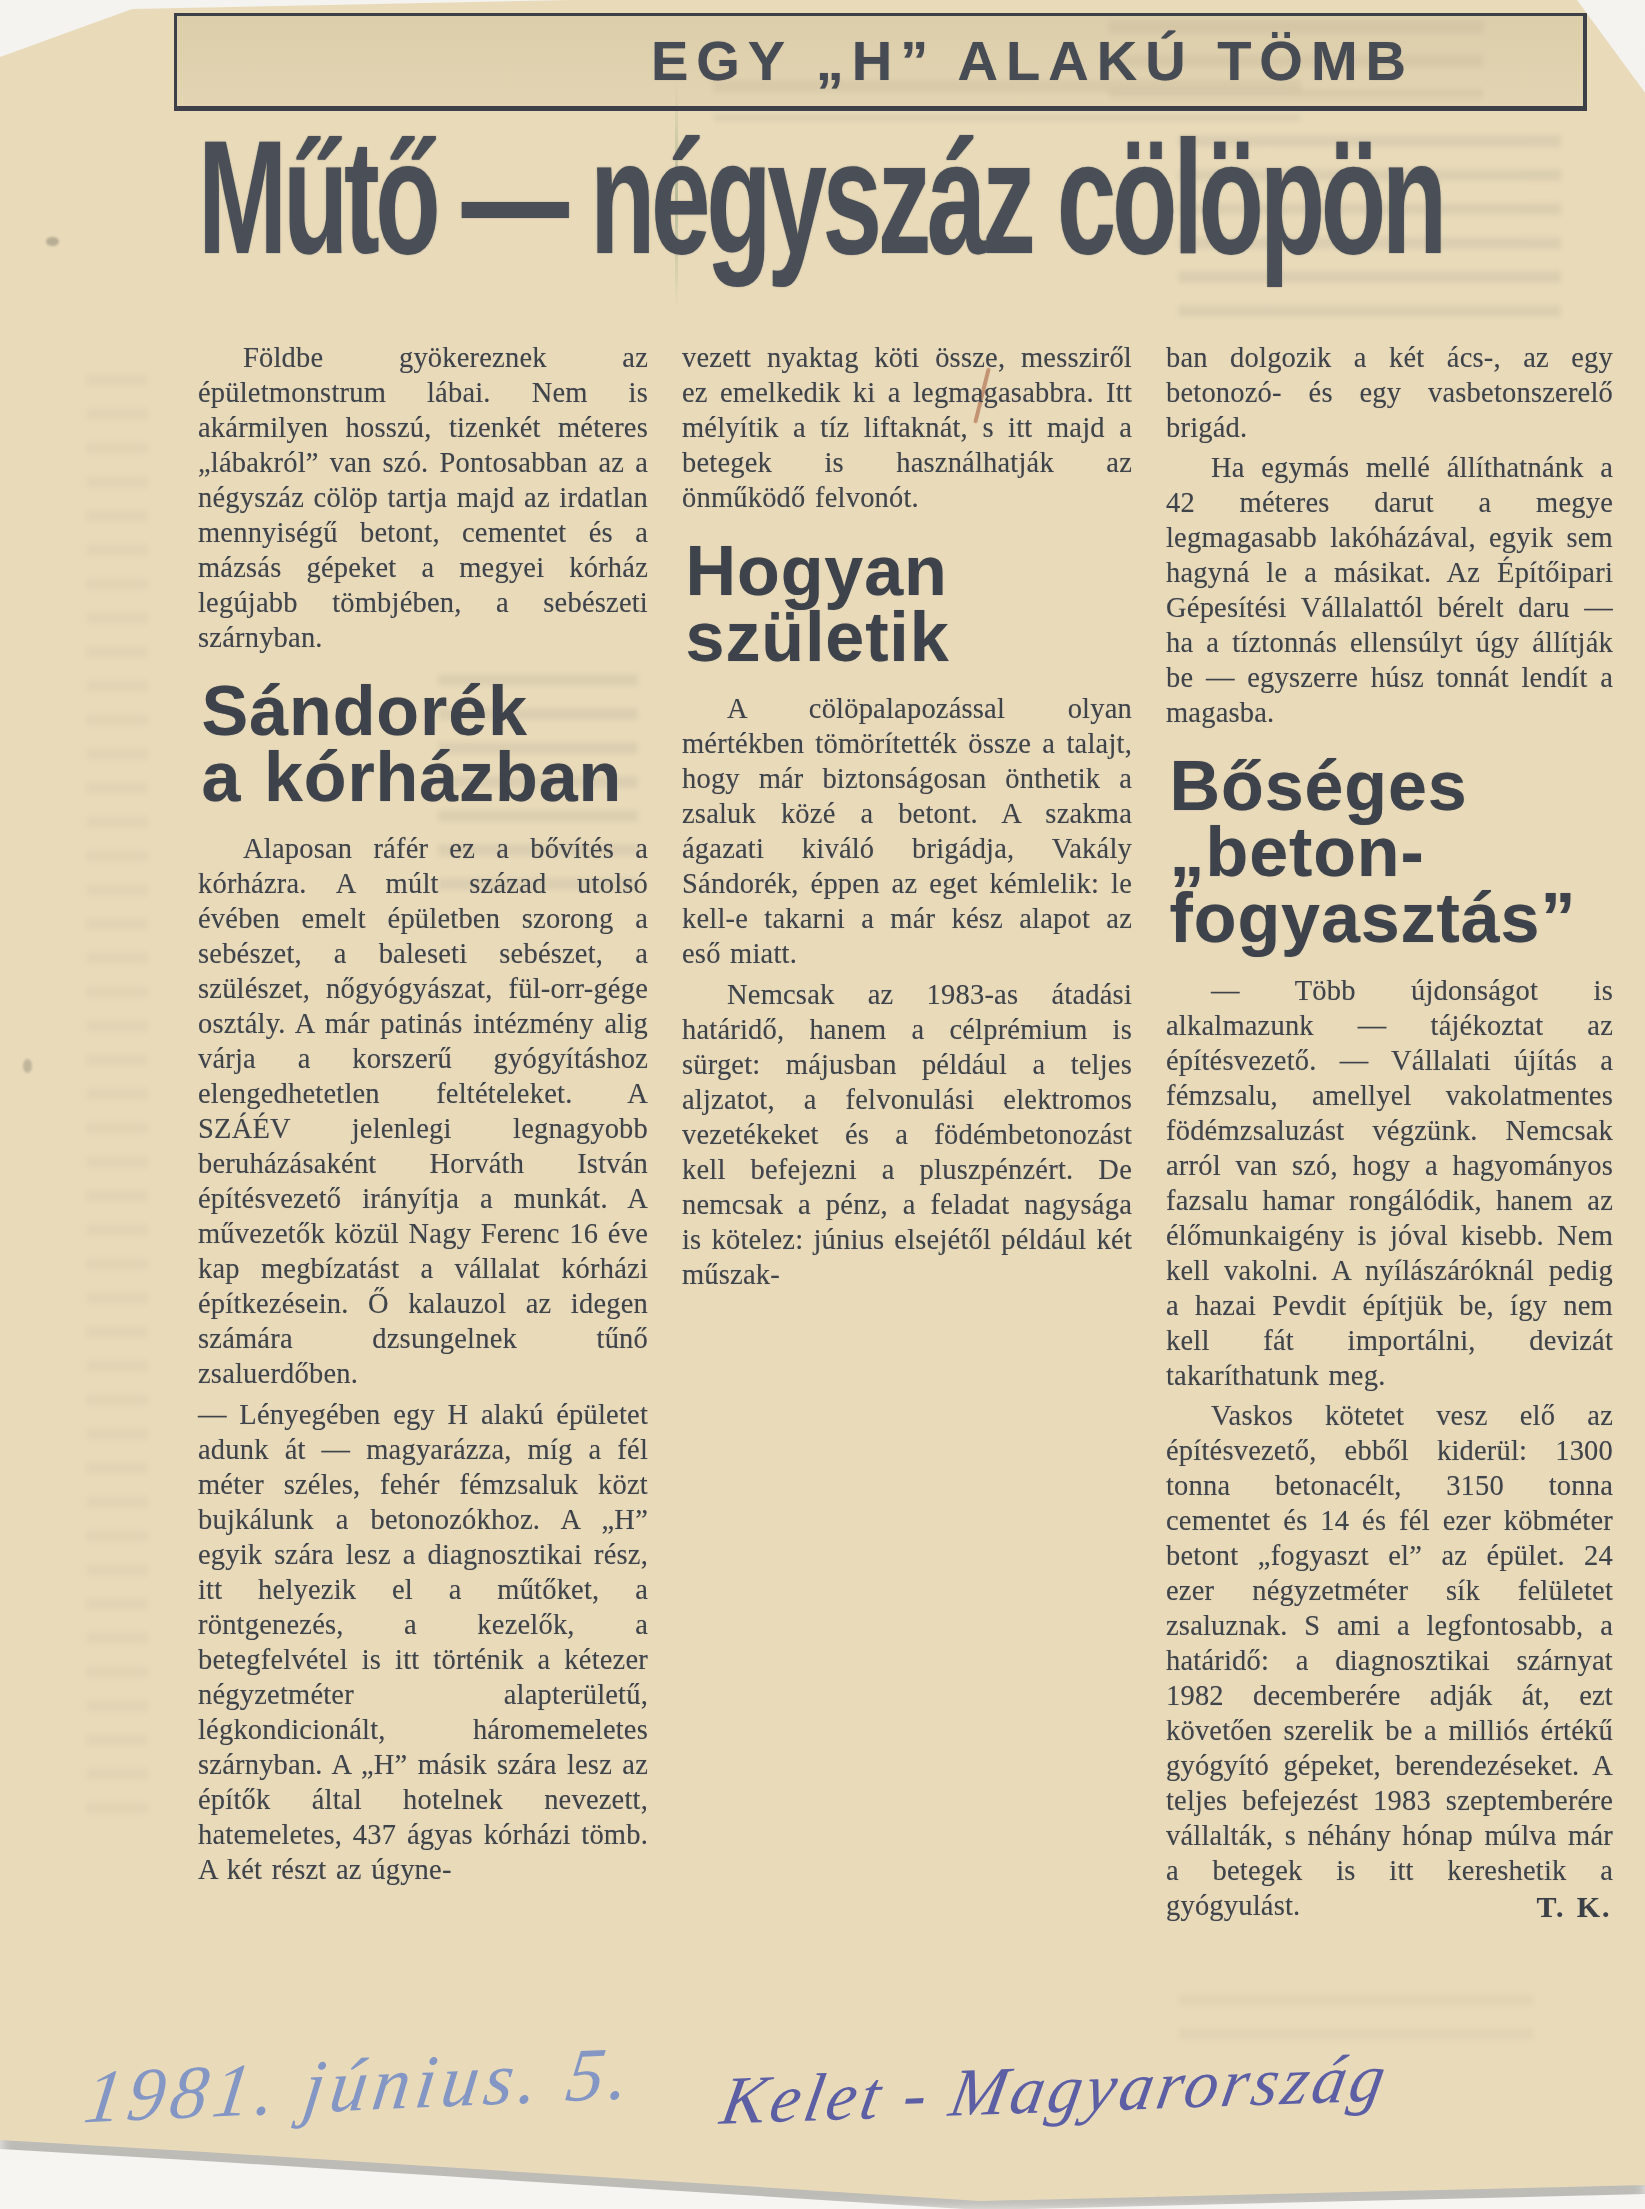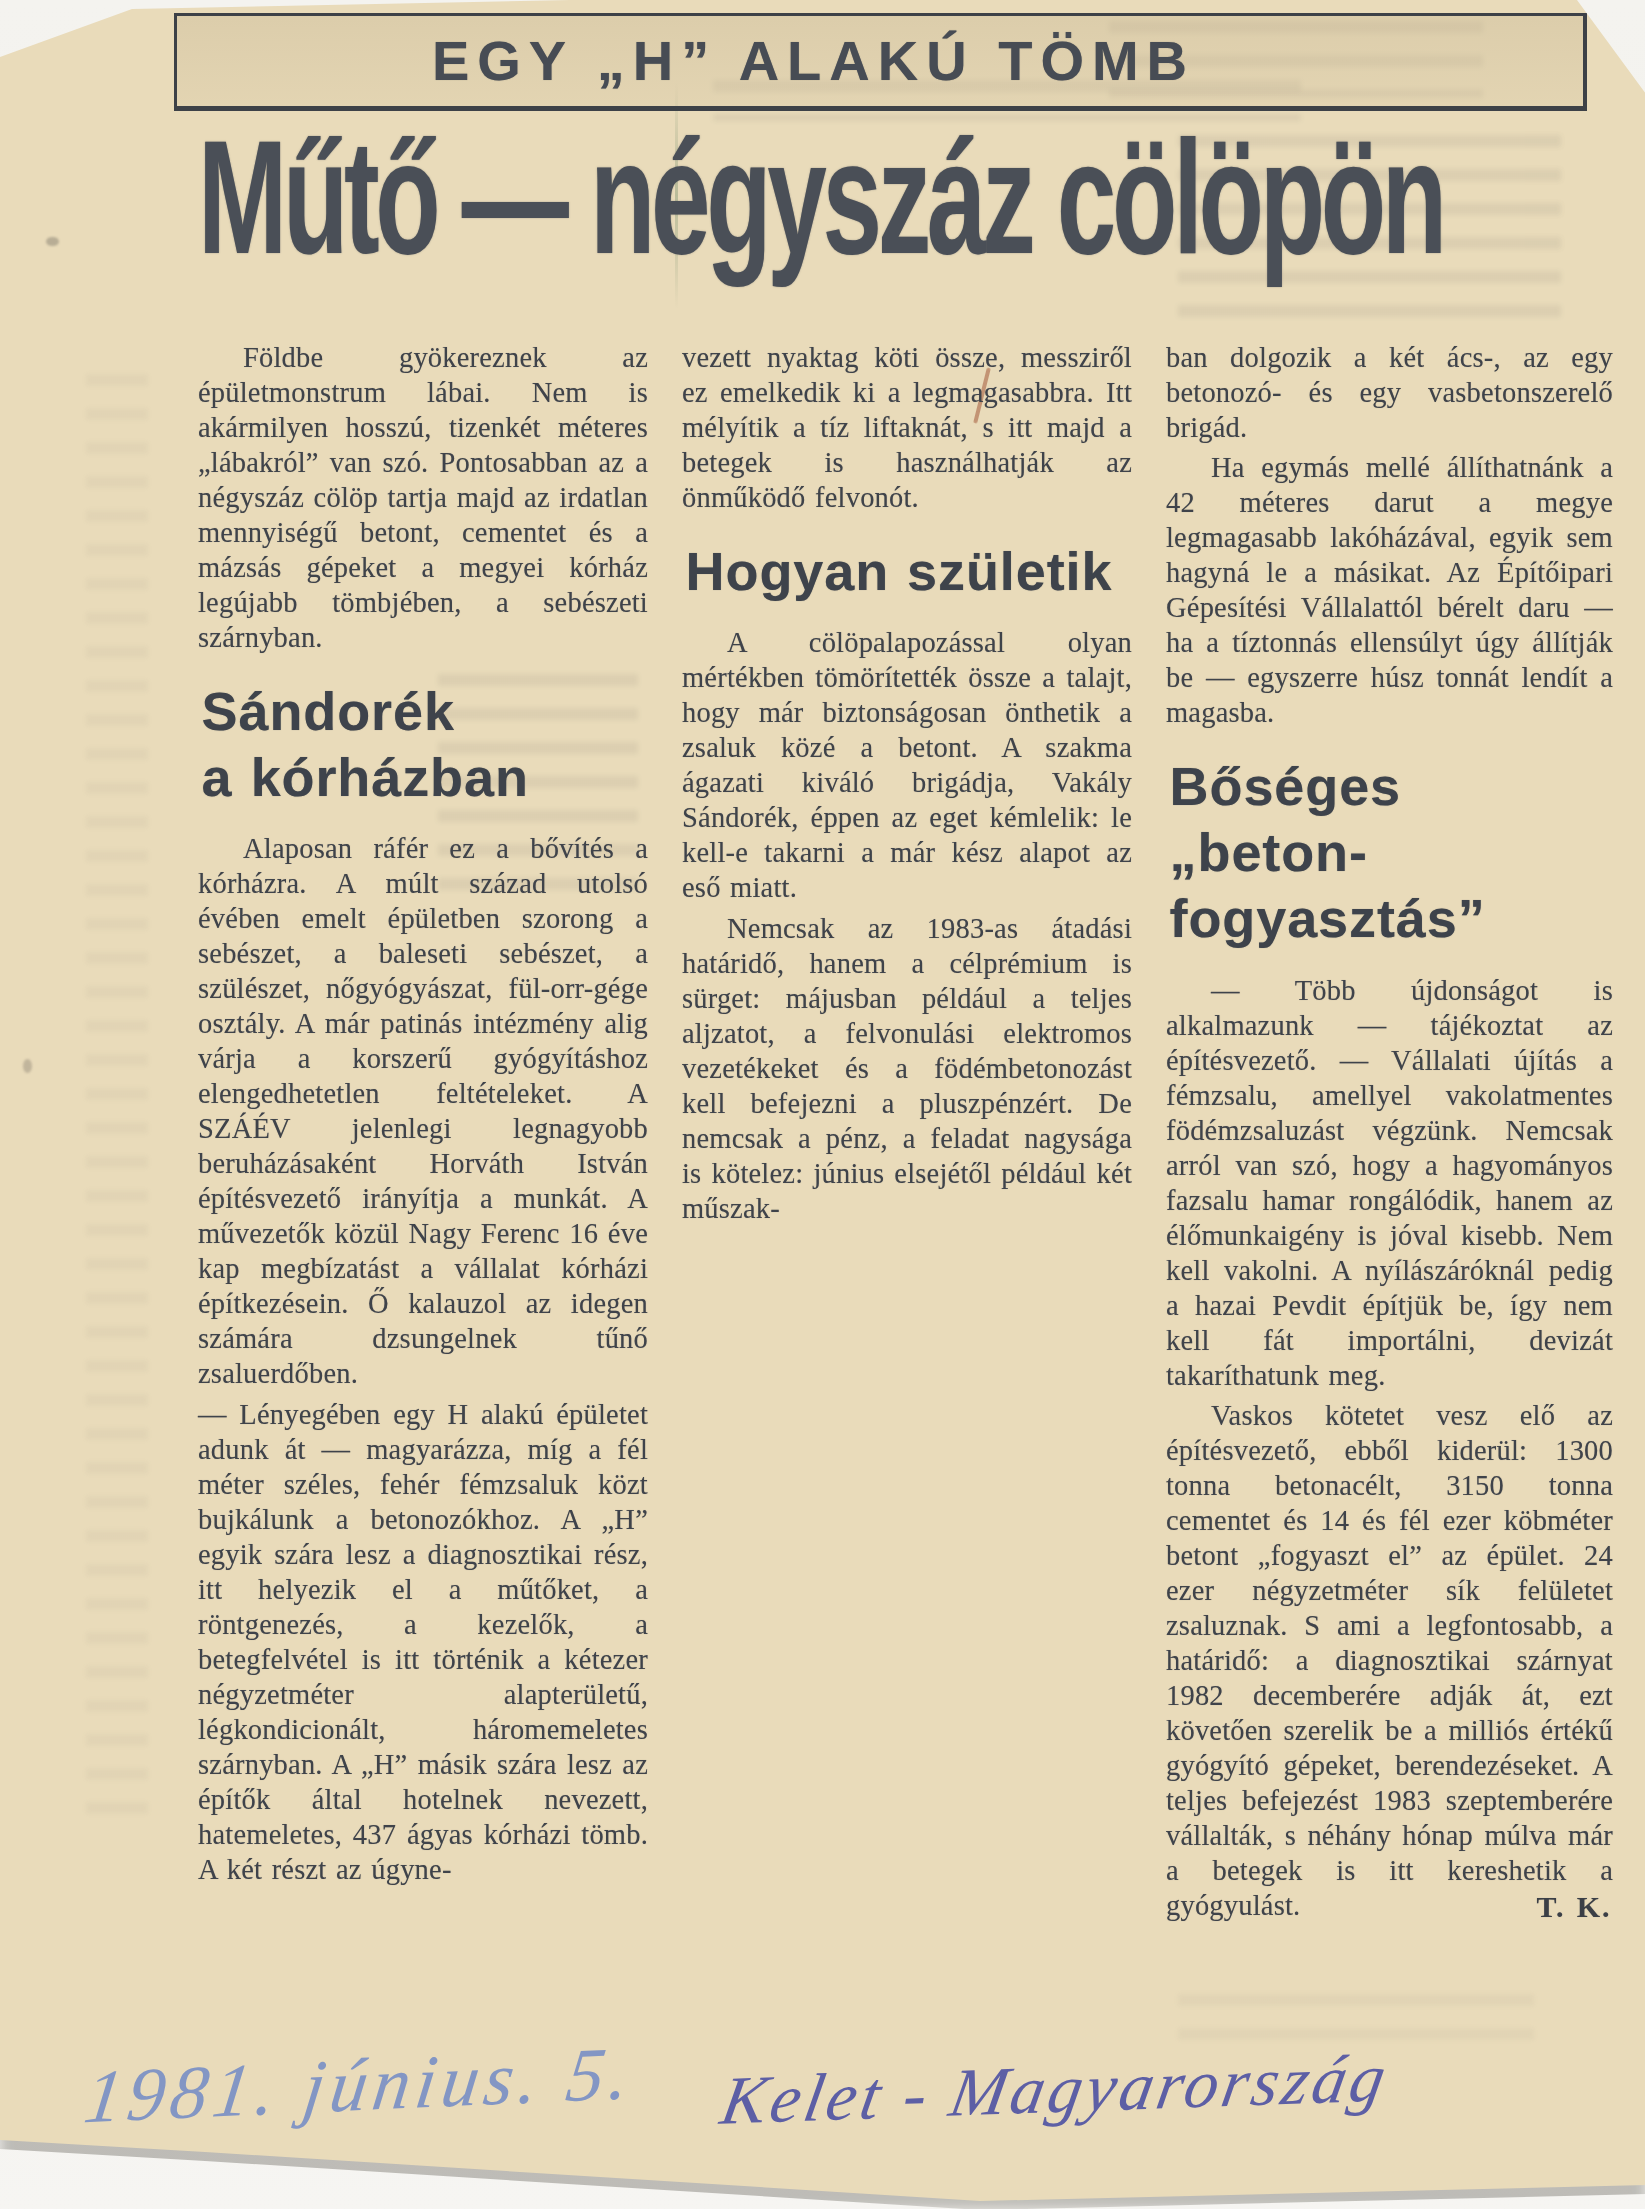--- a/index.html
+++ b/index.html
@@ -28,21 +28,21 @@
                       1646px 2185px,980px 2201px,205px 2152px,0px 2140px);
   }
   
   .kicker-box{
     position:absolute;left:174px;top:12.5px;width:1413px;height:98px;
     border:solid #3d4147;border-width:3.6px 4.5px 5.3px 3.6px;
     background:linear-gradient(180deg,rgba(200,184,148,.40),rgba(213,197,160,.30));
     box-sizing:border-box;
   }
   .kicker-text{
-    display:block;text-align:center;padding-right:169px;
+    display:block;text-align:right;padding-right:169px;
     font-family:"Liberation Sans",sans-serif;font-weight:bold;
     font-size:56px;letter-spacing:8px;line-height:89px;
     color:#474c54;text-shadow:0 0 0.9px rgba(64,68,76,.55);margin-left:36px;
   }
   
   .headline{
     position:absolute;left:198px;top:112px;width:1426px;height:169px;
     font-family:"Liberation Sans",sans-serif;font-weight:bold;
     font-size:153px;line-height:159px;letter-spacing:-6.2px;white-space:nowrap;
     color:#4a4f57;text-shadow:0 0 1.8px rgba(66,70,78,.5);
@@ -55,21 +55,21 @@
     text-align:justify;word-spacing:2.2px;letter-spacing:0.2px;
     text-shadow:0 0 0.9px rgba(63,67,74,.35);
   }
   .col-1{left:198px;}
   .col-2{left:682px;}
   .col-3{left:1166px;width:447px;}
   .col p{margin:0 0 5.3px 0;}
   .col p.ind{text-indent:45px;}
   .col h2{
     font-family:"Liberation Sans",sans-serif;font-weight:bold;
-    font-size:54px;line-height:66px;letter-spacing:0.9px;
+    font-size:70px;line-height:66px;letter-spacing:0.9px;
     color:#3e434b;margin:23px 0 21.4px 3.6px;text-align:left;
     text-shadow:0 0 0.9px rgba(62,67,75,.5);
   }
   .col h2 span{display:block;}
   .p-last{position:relative;}
   .sig{
     position:absolute;right:1.8px;bottom:-0.9px;
     font-weight:bold;font-size:30px;letter-spacing:1.8px;color:#3b3f46;
   }
   

